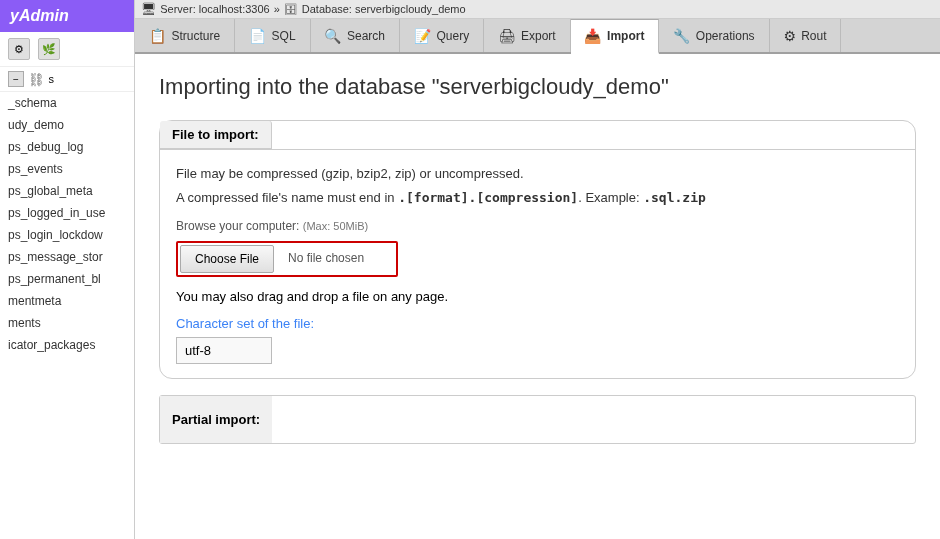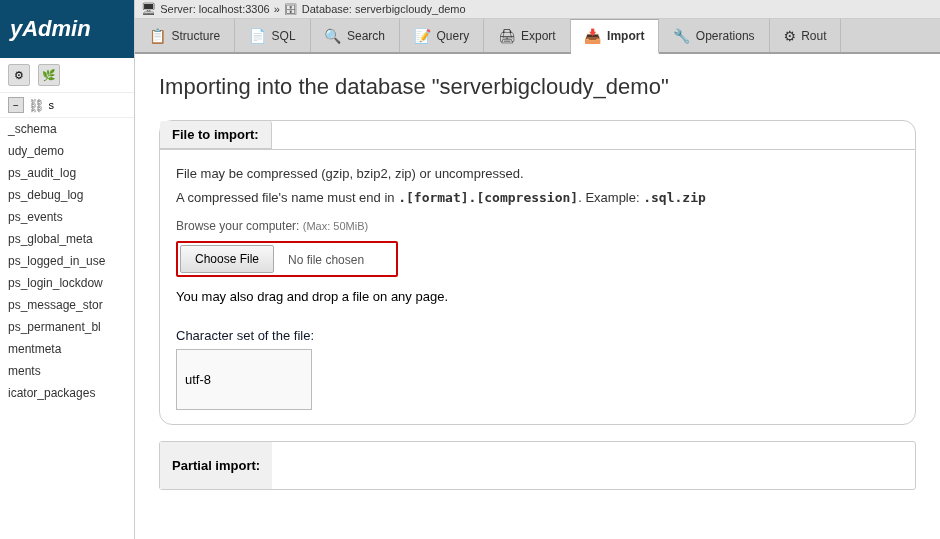--- a/index.html
+++ b/index.html
@@ -8,23 +8,23 @@
     
     .sidebar {
       width: 135px;
       background: #fff;
       border-right: 1px solid #ccc;
       display: flex;
       flex-direction: column;
       flex-shrink: 0;
     }
     .sidebar-logo {
-      background: #0c4a6e;
-      padding: 16px 10px;
-      font-size: 22px;
+      background: #8b5cf6;
+      padding: 7px 10px;
+      font-size: 16px;
       font-weight: bold;
       color: #fff;
       font-style: italic;
     }
     .sidebar-logo span { color: #fff; }
     .sidebar-icons {
       display: flex;
       align-items: center;
       padding: 6px 8px;
       gap: 8px;
@@ -181,21 +181,21 @@
       font-size: 12px;
       color: #555;
     }
     .browse-label .max {
       font-size: 11px;
       color: #777;
     }
 
     .file-input-wrapper {
       display: inline-flex;
-      align-items: flex-end;
+      align-items: flex-start;
       border: 2px solid #cc0000;
       padding: 2px;
       border-radius: 2px;
     }
     .choose-file-btn {
       background: linear-gradient(to bottom, #f8f8f8, #e0e0e0);
       border: 1px solid #aaa;
       padding: 6px 14px;
       font-size: 12px;
       cursor: pointer;
@@ -209,31 +209,31 @@
       min-width: 120px;
     }
 
     .drag-drop-text {
       margin-top: 12px;
       font-size: 13px;
       color: #000000;
     }
 
     .charset-label {
-      margin-top: 24px;
-      font-size: 13px;
-      color: #0f172a;
+      margin-top: 12px;
+      font-size: 13px;
+      color: #3b82f6;
       margin-bottom: 6px;
     }
 
     .charset-input {
       border: 1px solid #bbb;
-      padding: 22px 8px;
-      font-size: 13px;
-      width: 136px;
+      padding: 5px 8px;
+      font-size: 13px;
+      width: 96px;
       background: #f9f9f9;
     }
 
     
     .partial-section {
       border: 1px solid #ccc;
       border-radius: 3px;
     }
     .partial-header {
       background: #f0f0f0;
@@ -255,21 +255,20 @@
     <div class="sidebar-icon-btn">🌿</div>
   </div>
   <div class="sidebar-collapse">
     <div class="collapse-btn">−</div>
     <span class="chain-icon">⛓</span>
     <span>s</span>
   </div>
   <div class="sidebar-items">
     <div class="sidebar-item">_schema</div>
     <div class="sidebar-item">udy_demo</div>
-    <div class="sidebar-item">ps_audit_log</div>
     <div class="sidebar-item">ps_debug_log</div>
     <div class="sidebar-item">ps_events</div>
     <div class="sidebar-item">ps_global_meta</div>
     <div class="sidebar-item">ps_logged_in_use</div>
     <div class="sidebar-item">ps_login_lockdow</div>
     <div class="sidebar-item">ps_message_stor</div>
     <div class="sidebar-item">ps_permanent_bl</div>
     <div class="sidebar-item">mentmeta</div>
     <div class="sidebar-item">ments</div>
     <div class="sidebar-item">icator_packages</div>

